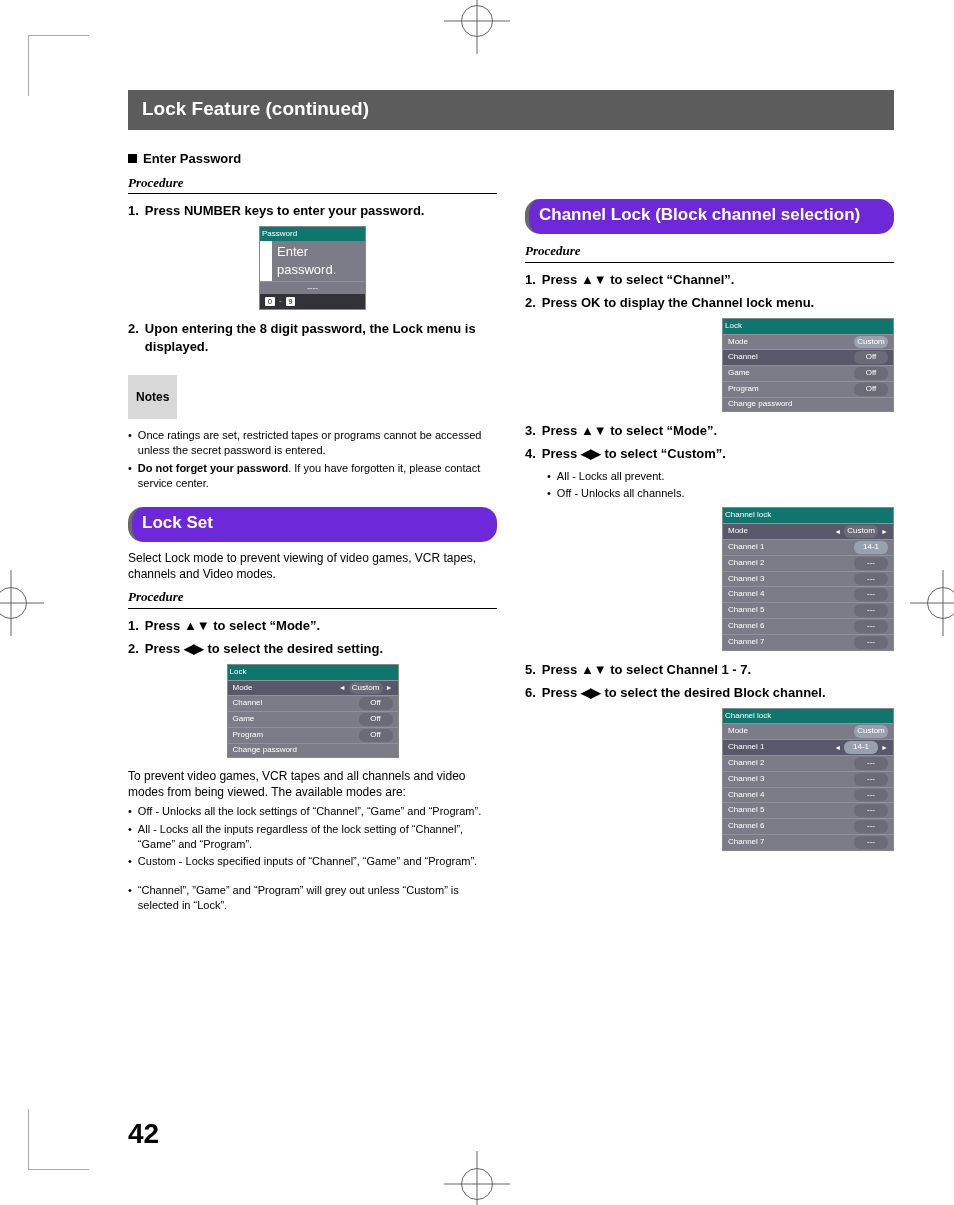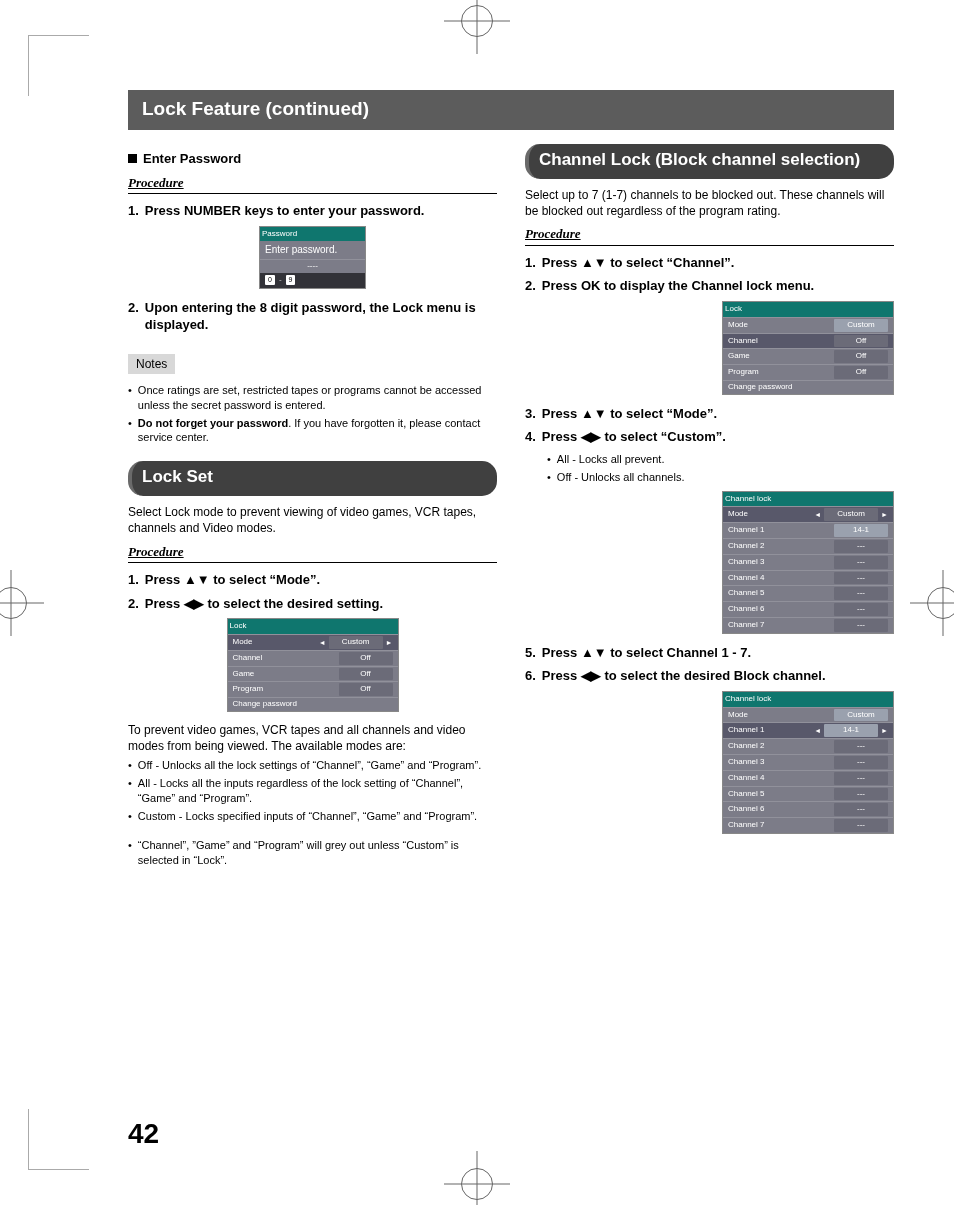--- a/index.html
+++ b/index.html
@@ -47,20 +47,21 @@
     background: #5c5c5c;
     color: #fff;
     font-weight: bold;
     font-size: 19px;
     padding: 8px 14px 10px;
     margin-bottom: 14px;
   }
   .columns {
     display: flex;
     gap: 28px;
+    align-items: center;
   }
   .col { width: 50%; font-size: 12px; line-height: 1.35; }
   .sub-square {
     display: inline-block;
     width: 9px; height: 9px;
     background: #000;
     margin-right: 6px;
     vertical-align: 0;
   }
   .subheading {
@@ -69,79 +70,78 @@
     margin-top: 6px;
   }
   .procedure {
     font-style: italic;
     font-family: "Times New Roman", serif;
     font-weight: bold;
     font-size: 13px;
     border-bottom: 1px solid #000;
     padding-bottom: 2px;
     margin: 6px 0 8px;
-    text-decoration: underline;
   }
   .step {
     font-weight: bold;
     font-size: 13px;
     margin: 6px 0;
     display: flex;
     gap: 6px;
   }
   .step .num { flex: 0 0 auto; }
   .step .txt { flex: 1; }
   .notes-label {
     display: inline-block;
     background: #d8d8d8;
-    padding: 2px 8px;
-    font-weight: normal;
+    padding: 14px 8px;
+    font-weight: bold;
     font-size: 12px;
     margin: 14px 0 6px;
   }
   .bullet {
     display: flex;
     gap: 6px;
     margin: 3px 0;
     font-size: 11px;
   }
   .bullet .dot { flex:0 0 auto; }
   .section-bar {
-    background: #404040;
+    background: #6d28d9;
     color: #fff;
     font-weight: bold;
     font-size: 17px;
     padding: 5px 10px 7px;
     margin: 16px 0 8px;
     border-left: 4px solid #6a6a6a;
     border-radius: 15px;
   }
   .body-text { font-size: 12px; margin: 4px 0; }
 
   
   .osd {
     margin: 6px auto 10px;
     width: 170px;
     border: 1px solid #888;
     font-size: 8px;
     color: #fff;
   }
   .osd .title { background:#0f766e; padding:2px 2px; }
-  .osd .hint  { background:#7c7c88; padding:2px 5px; font-size:10px;}
+  .osd .hint  { background:#7c7c88; padding:2px 5px; font-size:13px;margin-left:12px;}
   .osd .row {
     display:flex; align-items:center;
     background:#7c7c88; padding:1px 5px;
     border-top:1px solid #91919b;
   }
   .osd .row.active { background:#58586a; }
   .osd .row .label{ flex:1; }
   .osd .row .val {
-    width:54px; text-align:center;
+    width:34px; text-align:center;
     background:#6b6b78; font-size:8px;
-    border-radius:1px;
+    border-radius:6px;
     padding:1px 0;
   }
   .osd .row .val.sel { background:#9aa1ae; color:#fff;}
   .osd .keys {
     background:#323238; padding:2px 5px;
     display:flex; gap:4px; align-items:center;
   }
   .osd .key {
     display:inline-block; background:#fff; color:#000;
     font-size:7px; padding:0 3px; border-radius:1px;
@@ -273,21 +273,20 @@
         </div>
       <div style="height:8px"></div>
       <div class="bullet">
           <span class="dot">•</span>
           <span>“Channel”, ”Game” and “Program” will grey out unless “Custom” is selected in “Lock”.</span>
         </div>
     </div>
 
     <div class="col">
       <div class="section-bar" style="margin-top:0">Channel Lock (Block channel selection)</div>
-      <div class="body-text">Select up to 7 (1-7) channels to be blocked out. These channels will be blocked out regardless of the program rating.</div>
       <div class="procedure">Procedure</div>
 
       <div class="step">
           <span class="num">1.</span>
           <span class="txt">Press ▲▼ to select “Channel”.</span>
         </div>
       <div class="step">
           <span class="num">2.</span>
           <span class="txt">Press OK to display the Channel lock menu.</span>
         </div>

